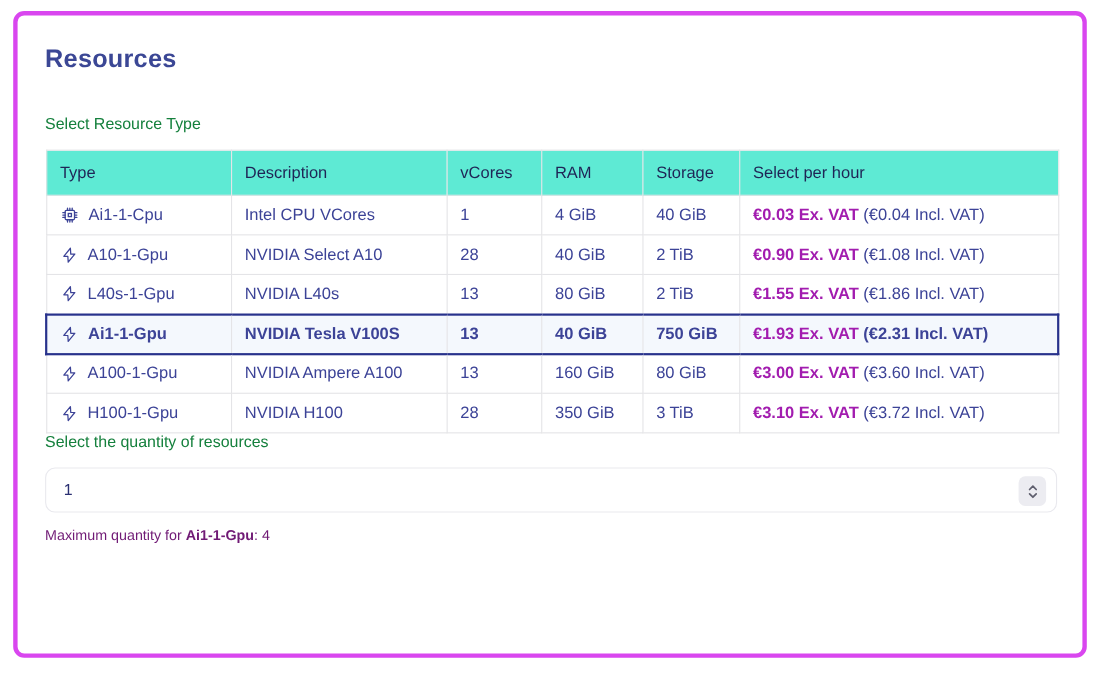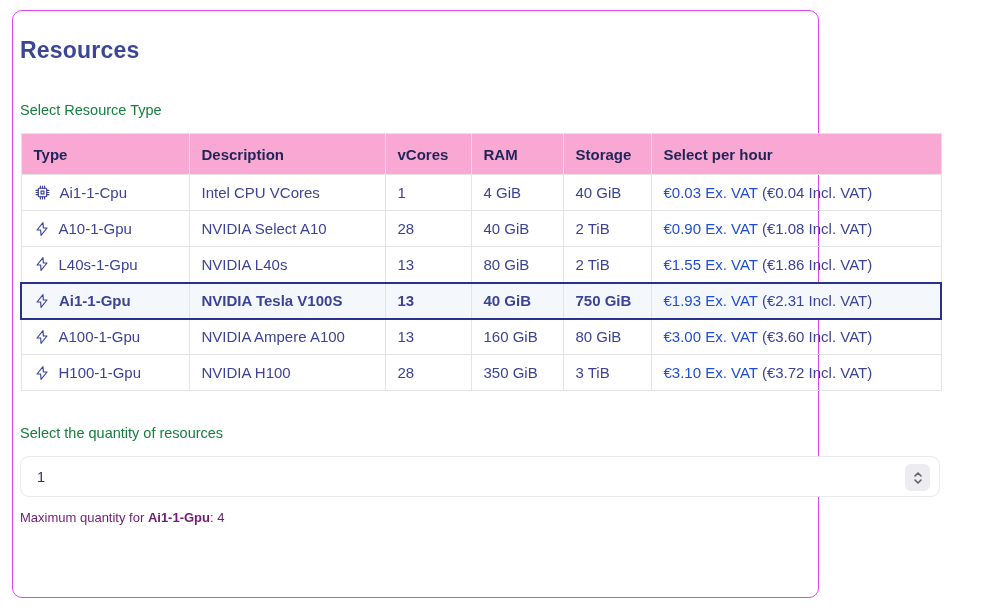--- a/index.html
+++ b/index.html
@@ -1,49 +1,49 @@
 <!DOCTYPE html>
 <html><head>
 <meta charset="utf-8">
 <style>
   * { box-sizing: border-box; margin: 0; padding: 0; }
   html, body { width: 1000px; height: 612px; background: #ffffff;
     font-family: "Liberation Sans", sans-serif; }
   .card {
-    position: absolute; left: 12px; top: 10px; width: 807px; height: 588px;
-    background: #ffffff; border: 1px solid #d946ef; border-radius: 10px;
-    padding: 26px 7px;
+    position: absolute; left: 12px; top: 10px; width: 976px; height: 588px;
+    background: #ffffff; border: 4px solid #d946ef; border-radius: 10px;
+    padding: 26px 25px;
   }
   .page-title {
     color: #3b4795; font-size: 23px; font-weight: bold; letter-spacing: .2px;
     margin-bottom: 38px;
   }
   .gray-label { color: #15803d; font-size: 14.5px; margin-bottom: 15px; }
   table {
     width: 920px; border-collapse: collapse; table-layout: fixed;
     font-size: 15px; color: #3c4397;
   }
   th, td { border: 1px solid #e4e4e7; text-align: left; padding: 8px 12px; }
   th {
-    background: #f9a8d4; color: #1f2556; font-weight: bold;
+    background: #5eead4; color: #1f2556; font-weight: normal;
     height: 41px; padding: 10px 12px;
   }
   td { height: 36px; }
   col.c-type { width: 168px; } col.c-desc { width: 196px; }
   col.c-vcores { width: 86px; } col.c-ram { width: 92px; }
   col.c-storage { width: 88px; } col.c-price { width: 290px; }
   .type-cell { display: flex; align-items: center; gap: 9px; text-align: center; }
   .type-cell svg { flex: 0 0 auto; color: #3c4397; }
-  .price-ex { font-weight: normal; color: #1d4ed8; }
+  .price-ex { font-weight: bold; color: #a21caf; }
   tr.selected td { background: #f4f8fd; font-weight: bold;
     border-top: 2px solid #28328c; border-bottom: 2px solid #28328c; }
   tr.selected td:first-child { border-left: 2px solid #28328c; }
   tr.selected td:last-child  { border-right: 2px solid #28328c; }
-  tr.selected .price-incl { font-weight: normal; }
-  .qty-section { margin-top: 34px; }
+  tr.selected .price-incl { font-weight: bold; }
+  .qty-section { }
   .qty-wrap {
     position: relative; width: 920px; height: 41px;
     border: 1px solid #e9e9ee; border-radius: 9px; background: #fff;
     display: flex; align-items: center;
   }
   .qty-input {
     border: none; outline: none; background: transparent; width: 840px;
     padding: 0 16px; font-size: 14.5px; color: #2b3072;
     font-family: "Liberation Sans", sans-serif;
   }

